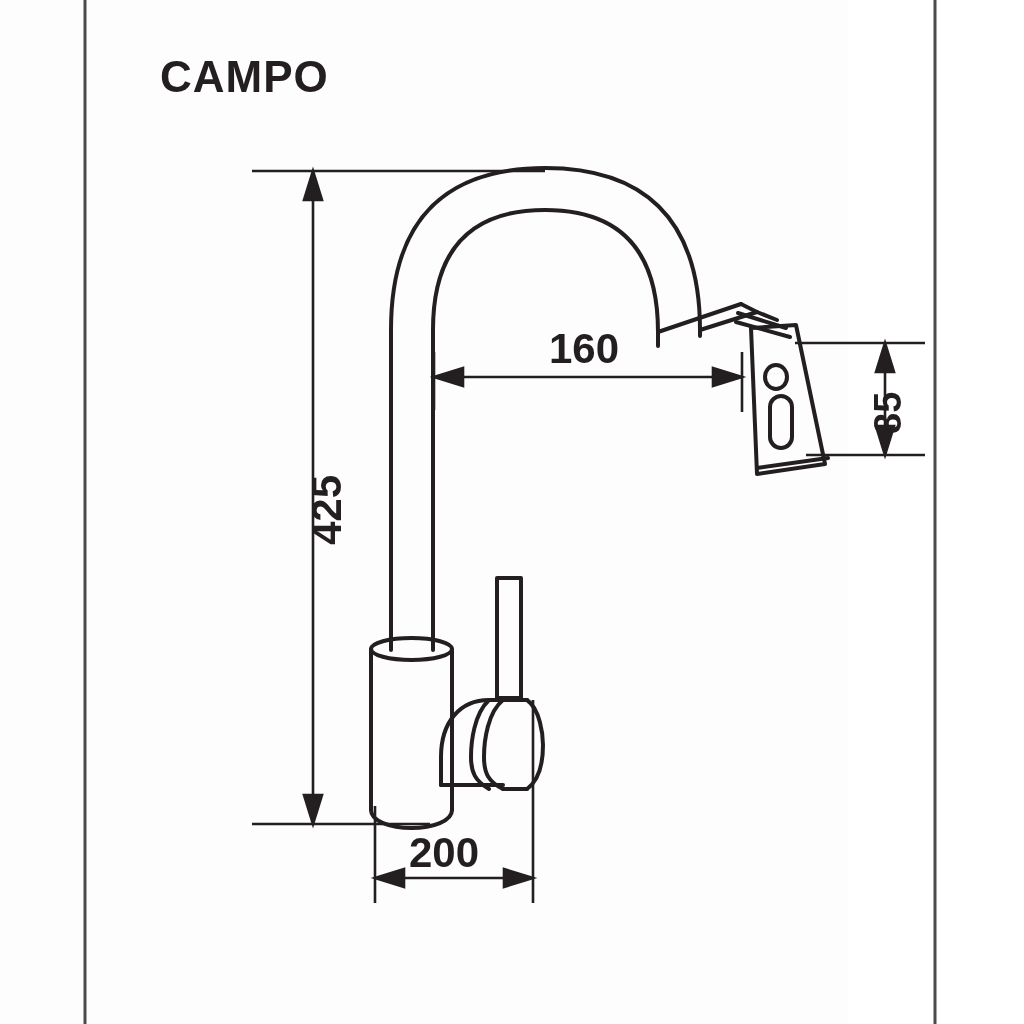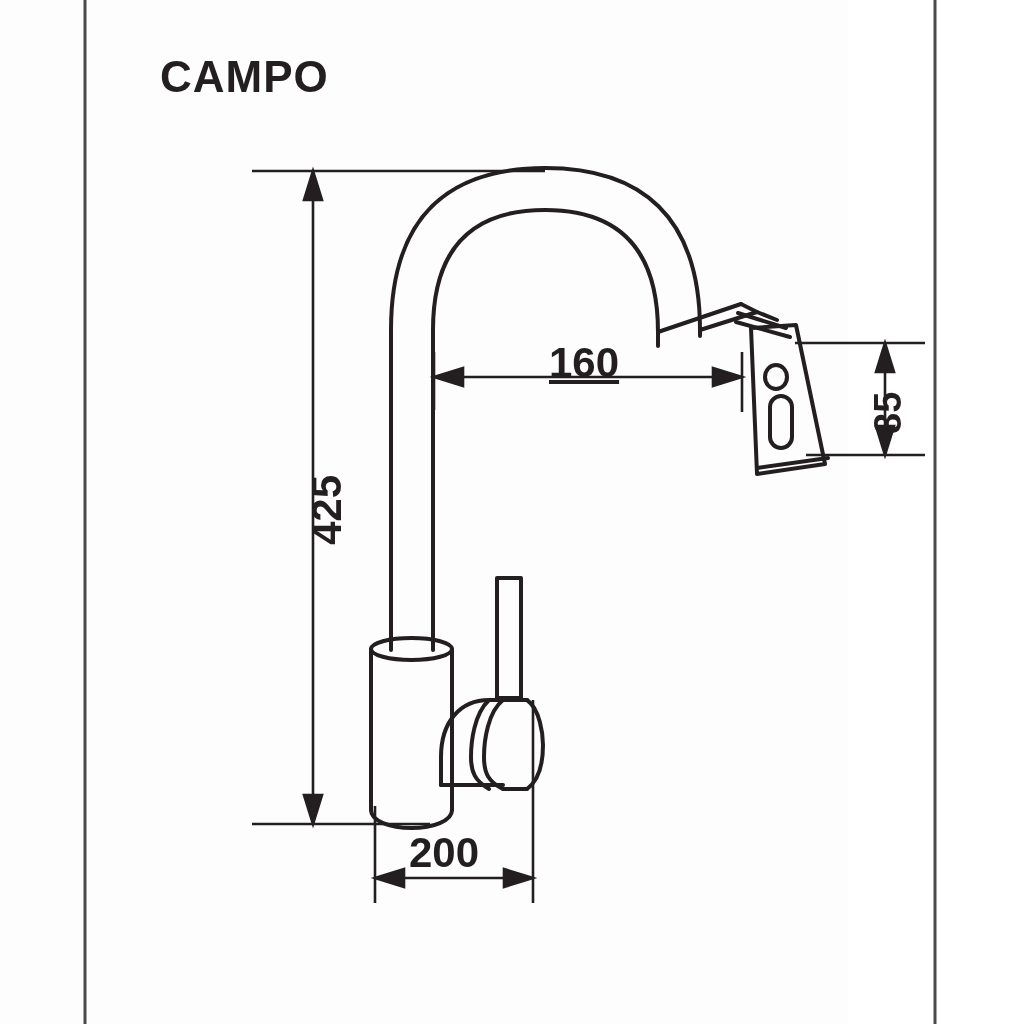--- a/index.html
+++ b/index.html
@@ -50,23 +50,22 @@
     top: 440px;
     font-size: 42px;
     transform: rotate(-90deg);
     transform-origin: left top;
     
     left: 306px;
     top: 545px;
   }
   #dim-160-label {
     left: 549px;
-    top: 342px;
+    top: 328px;
     font-size: 42px;
-    text-decoration: underline;
   }
   #dim-85-label {
     left: 869px;
     top: 434px;
     font-size: 38px;
     transform: rotate(-90deg);
     transform-origin: left top;
   }
   #dim-100-label {
     left: 409px;

